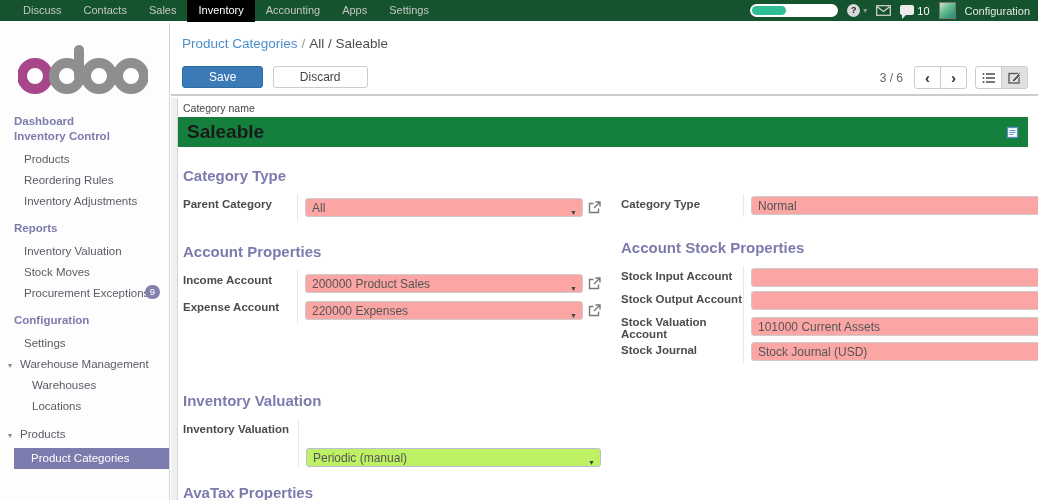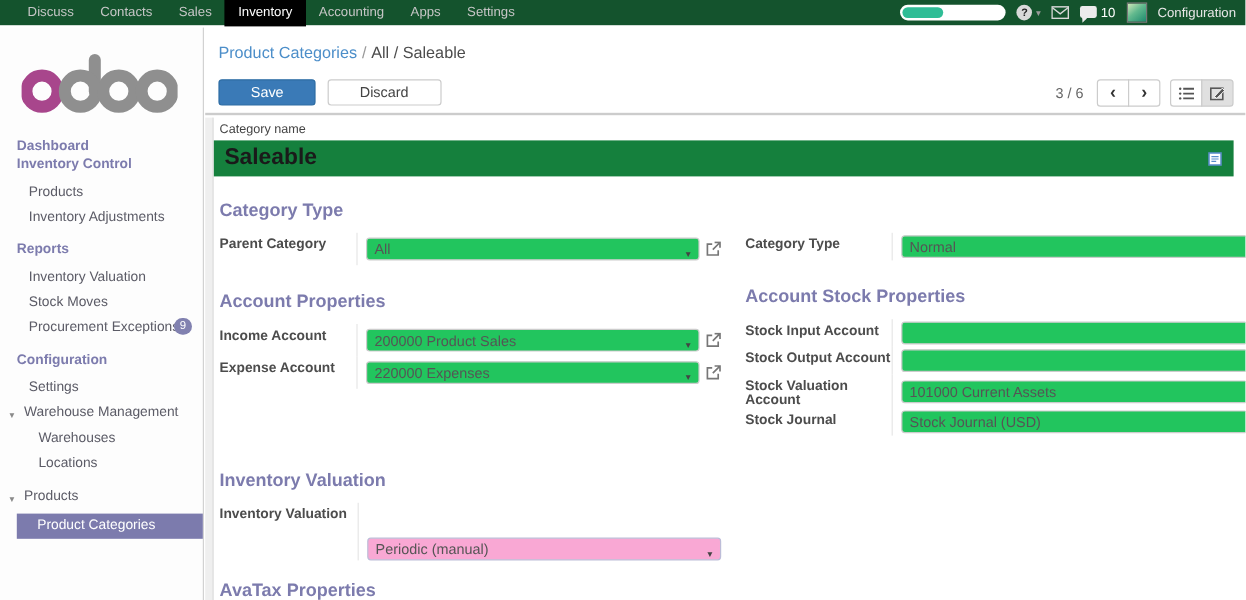--- a/index.html
+++ b/index.html
@@ -88,28 +88,28 @@
   .col-right .frow-first{margin-top:27px;}
   .col-right .h-asp{margin-top:22px;}
 
   .frow{display:flex;align-items:flex-start;}
   .col-left .frow{min-height:27px;}
   .col-right .frow{min-height:23px;}
   .flabel{font-size:11.5px;font-weight:bold;color:#4c4c4c;padding-top:4px;line-height:12px;}
   .col-left .flabel{width:118px;}
   .col-right .flabel{width:122px;}
   .fzone{border-left:1px solid #e7e7e7;padding-left:7px;display:flex;align-items:center;flex:1;align-self:stretch;}
-  .fbox{position:relative;border:1px solid #ccc;border-radius:3px;background:#22c55e;height:19px;
+  .fbox{position:relative;border:1px solid #ccc;border-radius:3px;background:#fca5a5;height:19px;
     font-size:12px;color:#555;line-height:17px;padding:1px 18px 0 6px;cursor:pointer;
     white-space:nowrap;overflow:hidden;}
   .fbox .sel-caret{position:absolute;right:5px;top:5px;font-size:7px;color:#444;}
   .w-left{width:278px;}
   .w-right{width:320px;}
   .w-wide{width:295px;}
-  .fbox.lavender{background:#f9a8d4;border-color:#bdbdd8;margin-top:29px;}
+  .fbox.lavender{background:#bef264;border-color:#bdbdd8;margin-top:29px;}
   .ext-icon{margin-left:5px;cursor:pointer;flex:0 0 auto;}
 </style>
 </head>
 <body>
 
 <div class="topbar">
   <div class="menus">
     <span class="menu">Discuss</span>
     <span class="menu">Contacts</span>
     <span class="menu">Sales</span>
@@ -146,20 +146,21 @@
       <line x1="61" y1="6" x2="61" y2="32" stroke="#8f8f8f" stroke-width="10" stroke-linecap="round"></line>
       <circle cx="49" cy="32" r="13" fill="none" stroke="#8f8f8f" stroke-width="10"></circle>
       <circle cx="81" cy="32" r="13" fill="none" stroke="#8f8f8f" stroke-width="10"></circle>
       <circle cx="113" cy="32" r="13" fill="none" stroke="#8f8f8f" stroke-width="10"></circle>
     </svg>
   </div>
   <div class="nav">
     <div class="nav-header">Dashboard</div>
     <div class="nav-header">Inventory Control</div>
     <div class="nav-item first">Products</div>
+    <div class="nav-item">Reordering Rules</div>
     <div class="nav-item">Inventory Adjustments</div>
     <div class="nav-header mt">Reports</div>
     <div class="nav-item first">Inventory Valuation</div>
     <div class="nav-item">Stock Moves</div>
     <div class="nav-item">
       <span>Procurement Exceptions</span>
       <span class="badge">9</span>
     </div>
     <div class="nav-header mt">Configuration</div>
     <div class="nav-item first">Settings</div>

